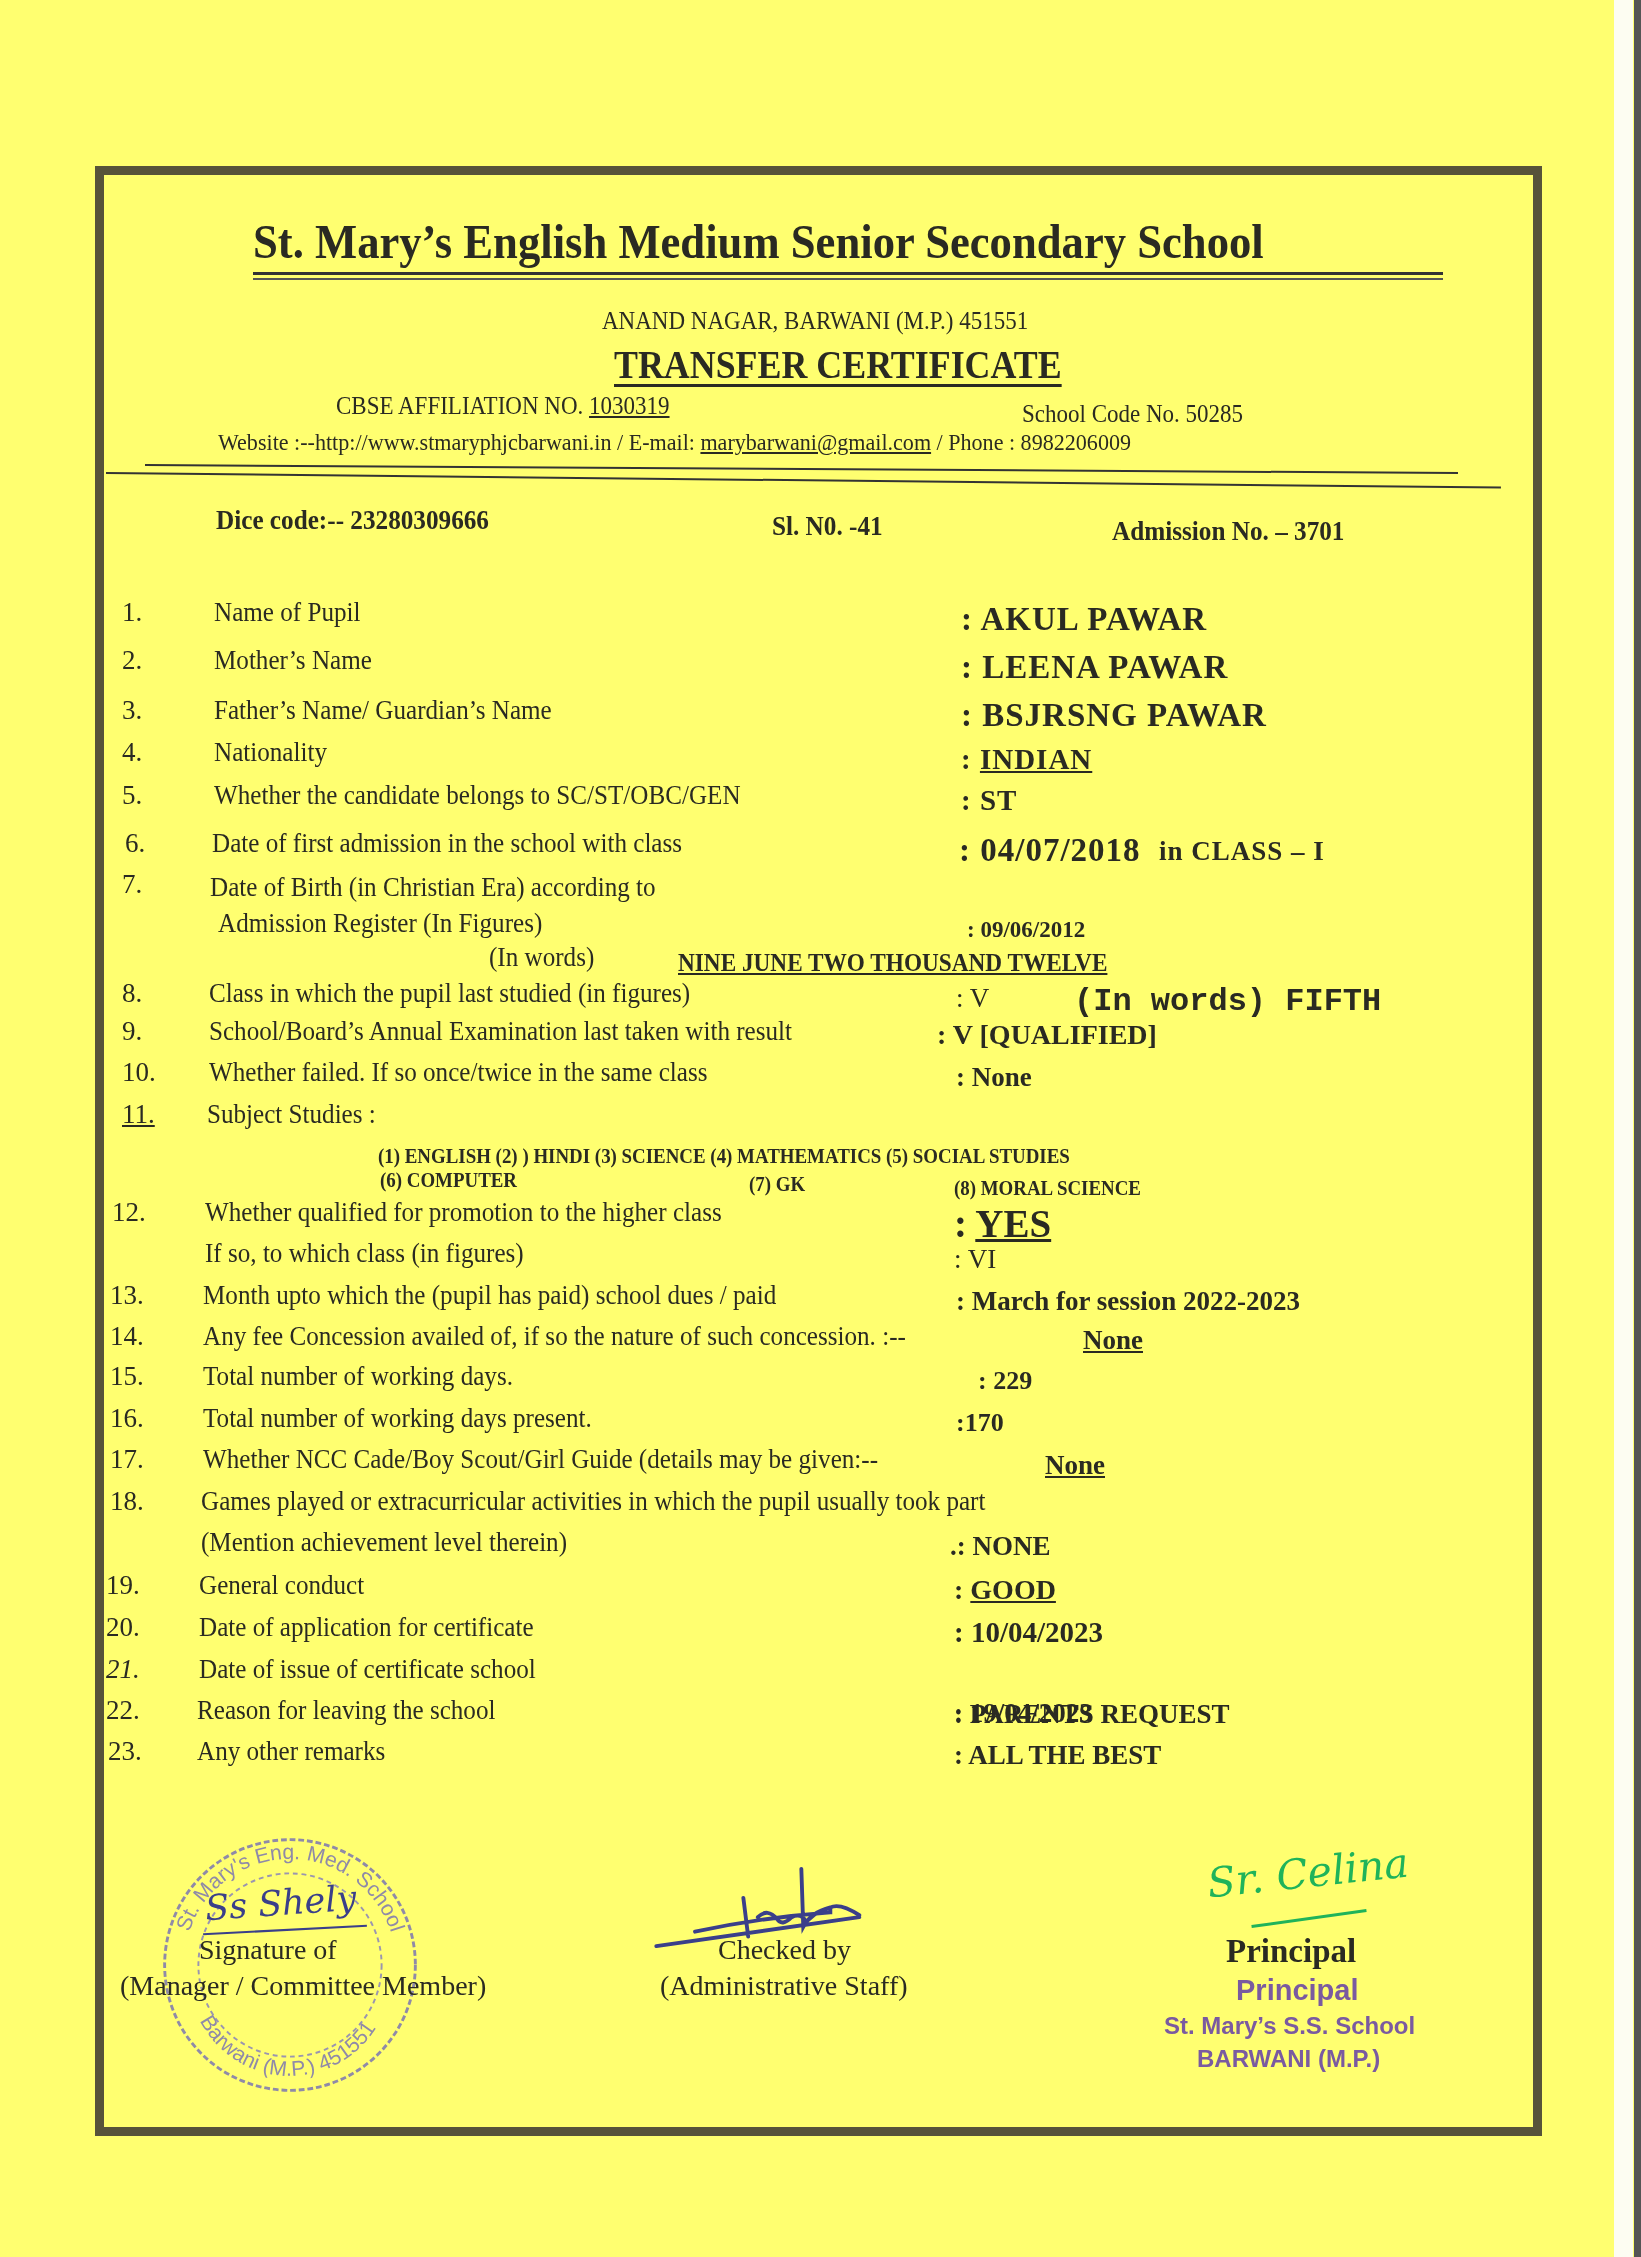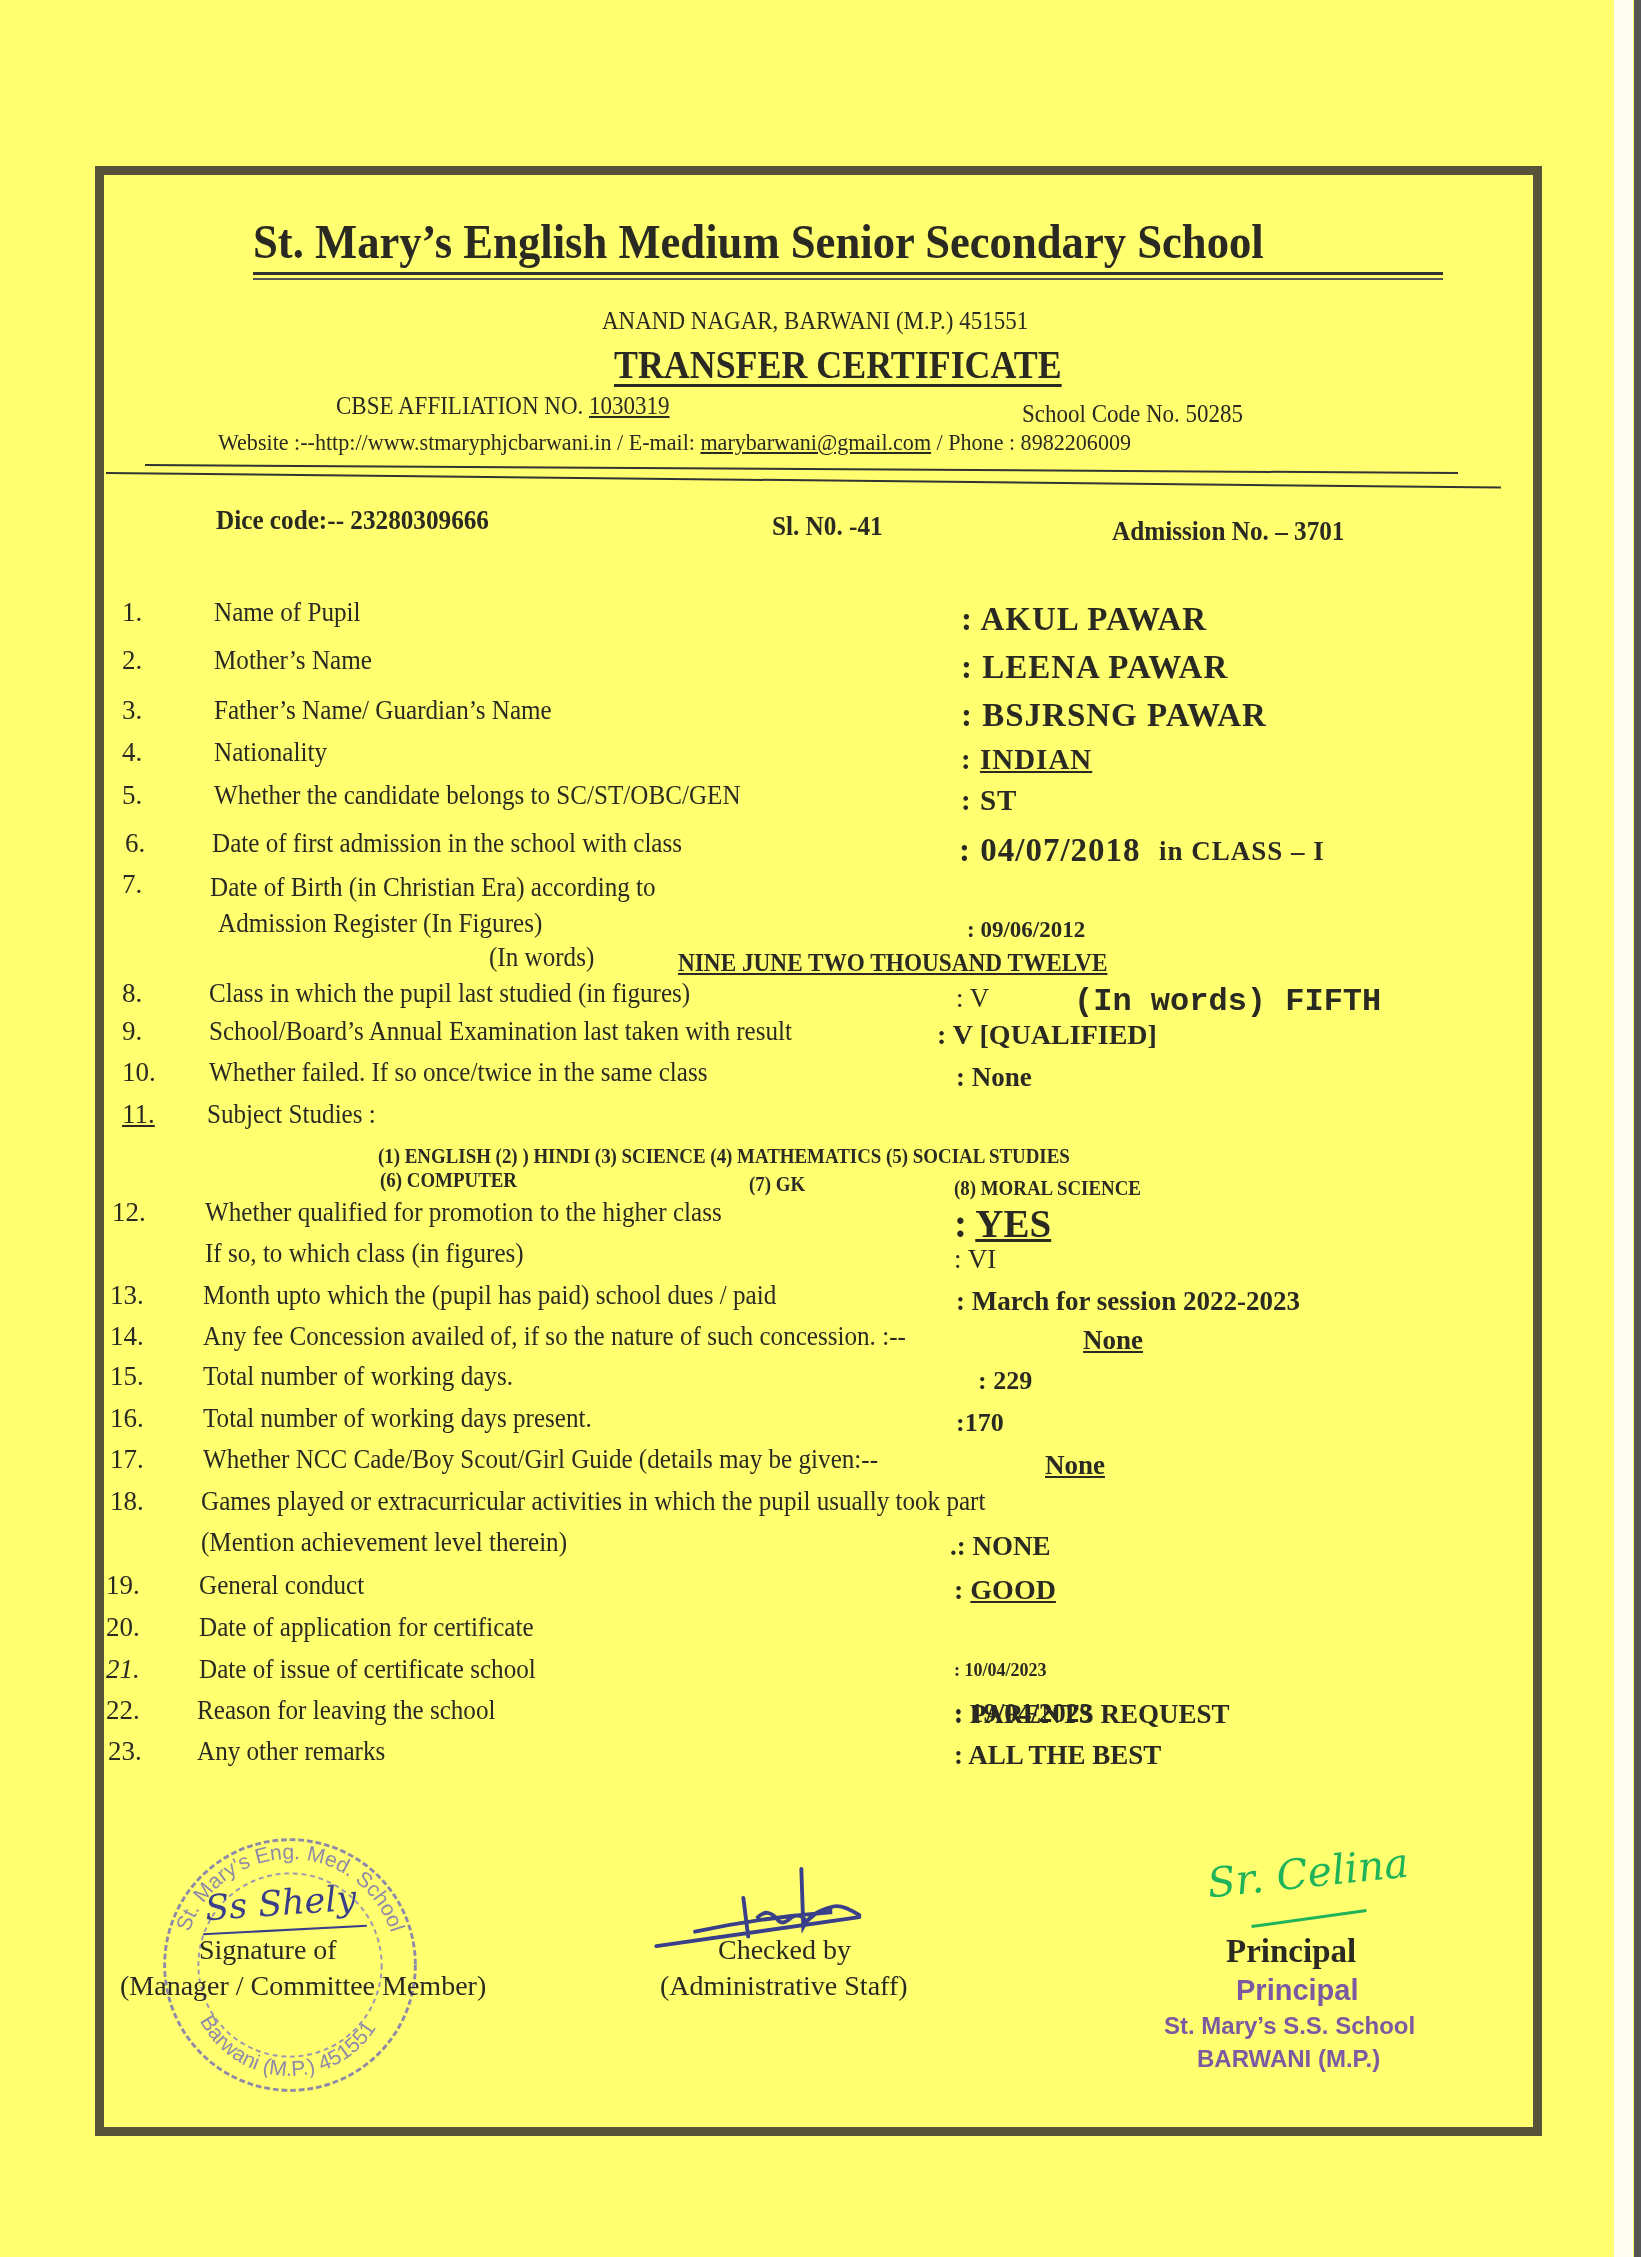--- a/index.html
+++ b/index.html
@@ -145,21 +145,21 @@
   <div class="abs row-label" style="left:201px;top:1486px;">Games played or extracurricular activities in which the pupil usually took part</div>
   <div class="abs row-label" style="left:201px;top:1527px;">(Mention achievement level therein)</div>
   <div class="abs bold" style="left:950px;top:1531px;font-size:27px;">.: NONE</div>
 
   <div class="abs row-num" style="left:106px;top:1570px;">19.</div>
   <div class="abs row-label" style="left:199px;top:1570px;">General conduct</div>
   <div class="abs bold" style="left:954px;top:1574px;font-size:28px;"><span>: </span><span class="u">GOOD</span></div>
 
   <div class="abs row-num" style="left:106px;top:1612px;">20.</div>
   <div class="abs row-label" style="left:199px;top:1612px;">Date of application for certificate</div>
-  <div class="abs bold" style="left:954px;top:1616px;font-size:18px;margin-top:44px;">: 10/04/2023</div>
+  <div class="abs bold" style="left:954px;top:1616px;font-size:29px;">: 10/04/2023</div>
 
   <div class="abs row-num" style="left:106px;top:1654px;font-style:italic;">21.</div>
   <div class="abs row-label" style="left:199px;top:1654px;">Date of issue of certificate school</div>
   <div class="abs bold" style="left:954px;top:1658px;font-size:27px;margin-top:40px;">: 19/04/2023</div>
 
   <div class="abs row-num" style="left:106px;top:1695px;">22.</div>
   <div class="abs row-label" style="left:197px;top:1695px;">Reason for leaving the school</div>
   <div class="abs bold" style="left:954px;top:1699px;font-size:27px;">: PARENTS REQUEST</div>
 
   <div class="abs row-num" style="left:108px;top:1736px;">23.</div>

